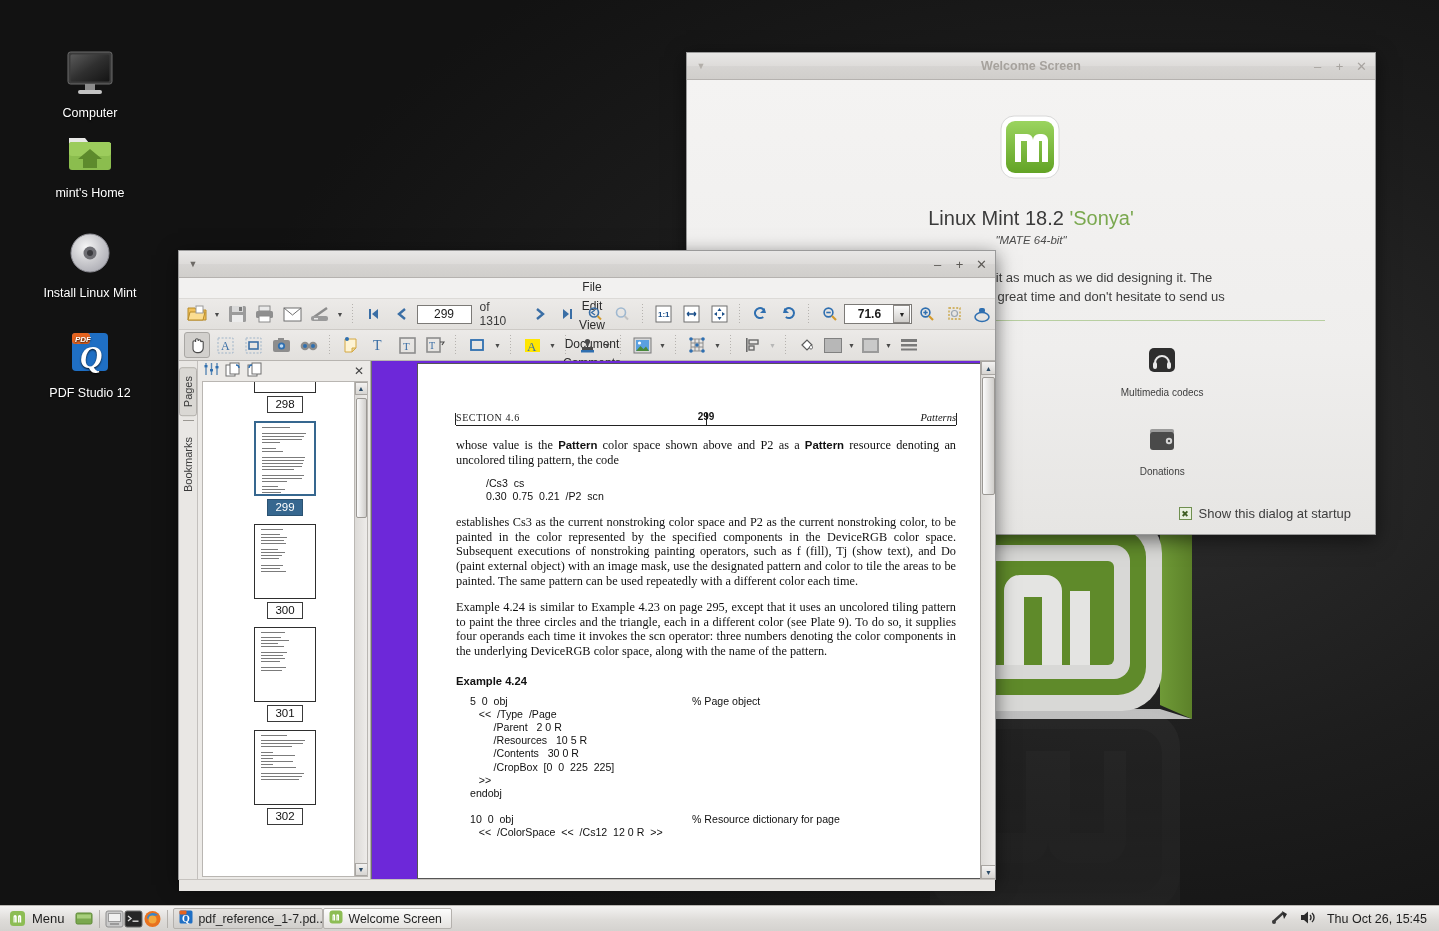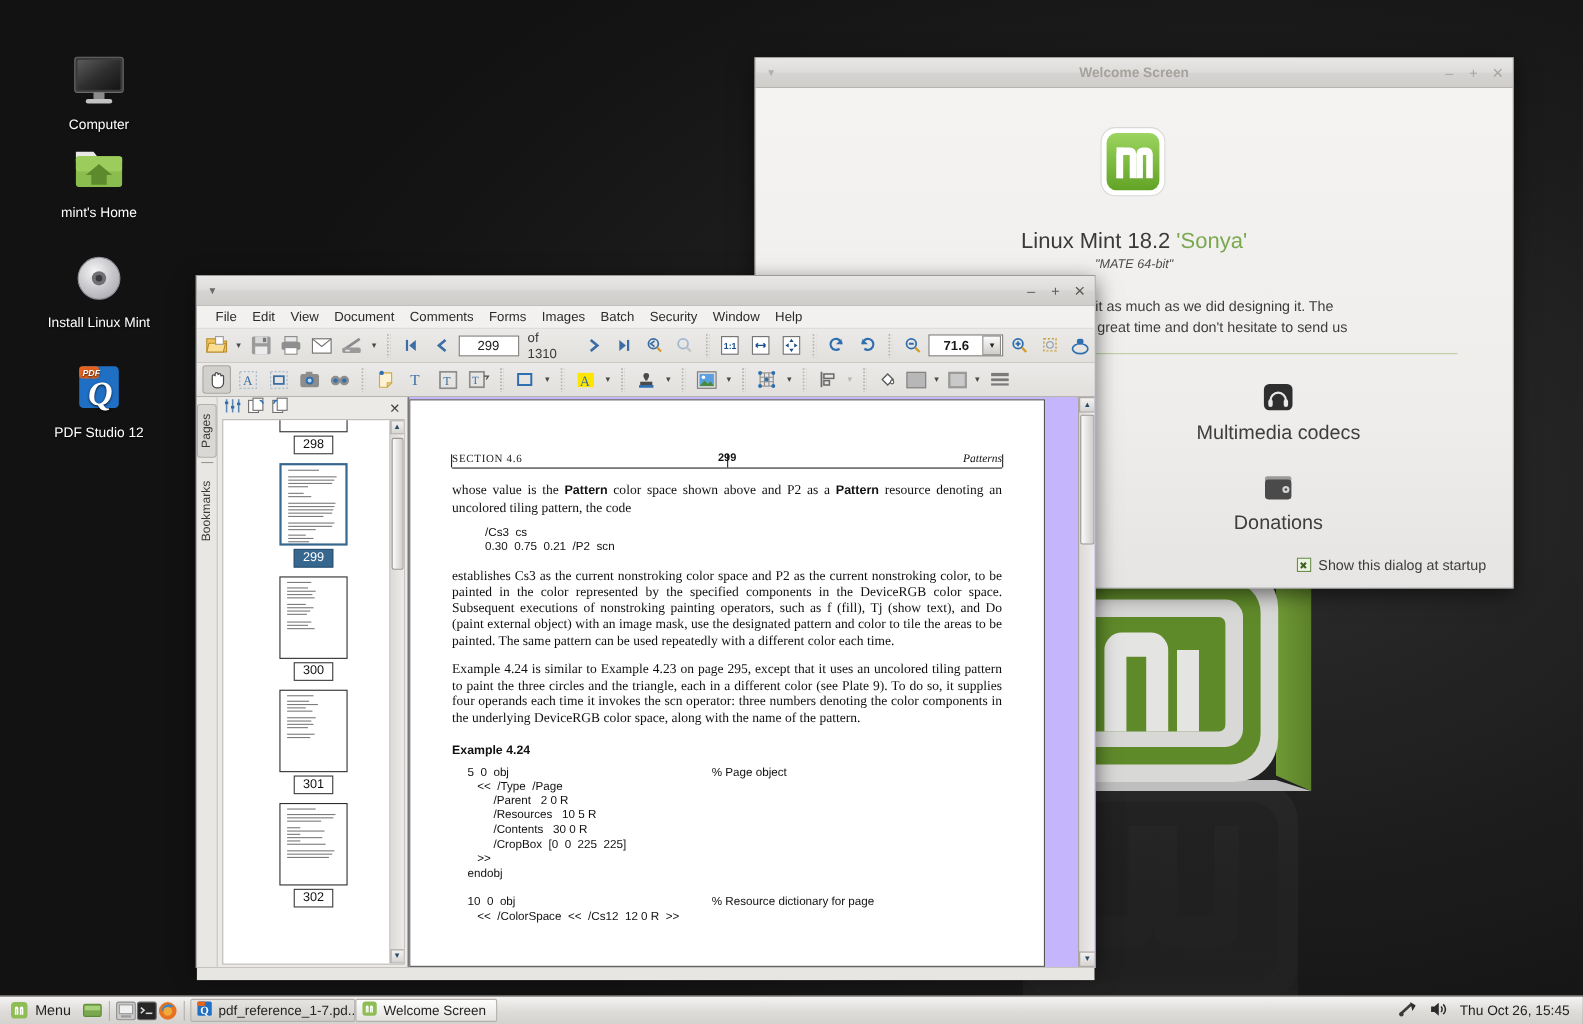--- a/index.html
+++ b/index.html
@@ -70,21 +70,21 @@
   .titlebar.inactive .tb-btn { color:#a8a4a0; }
 
   
   #pdf-window { left:178px; top:250px; width:818px; height:630px; }
   .menubar {
     height: 21px;
     background: #f2f1f0;
     border-bottom: 1px solid #dcdad7;
     display:flex; align-items:center;
     padding-left: 10px;
-    font-size: 12px; color:#2b2b2b;
+    font-size: 12px; color:#2b2b2b;flex-direction:column;
   }
   .menubar .mi { padding: 0 7px; line-height: 19px; }
 
   .toolbar {
     display:flex; align-items:center;
     height: 31px;
     padding-left: 5px;
     background: linear-gradient(to bottom,#eceae8,#e2e0dd);
     border-bottom: 1px solid #cdcac6;
     gap: 2px;
@@ -177,22 +177,22 @@
     border:1px solid #a9a6a2;
   }
   .sc-track{flex:1;width:13px;background:linear-gradient(to right,#dcdad7,#efedeb);}
   .sc-thumb{
      position:absolute; left:1px; width:11px;
      background:linear-gradient(to right,#fbfbfb,#d0cecb);
      border:1px solid #9b9894; border-radius:2px;
   }
 
   .docarea {
-    flex:1; background:#c4b5fd;
-    display:flex; justify-content:flex-start;
+    flex:1; background:#6d28d9;
+    display:flex; justify-content:flex-end;
     position:relative; overflow:hidden;
     padding-top:2px;
     border-left:1px solid #6f6f6f;
   }
   .page {
     width: 578px; background:#fff; border:1px solid #555;
     padding: 30px 38px 0 38px;
     font-family:"Liberation Serif", serif;
     color:#111; position:relative;
   }
@@ -251,21 +251,21 @@
   .wl-sub { margin-top:4px; font-size:11.5px; font-style:italic; color:#4d4d4d;}
   .wl-text { margin-top:22px; font-size:13px; color:#3d3d3d; text-align:center; line-height:19px; width:100%;}
   .wl-rule { margin-top:14px; width:92%; height:1px; background:#b8cfa1; }
   .wl-grid {
     margin-top:22px; width:82%;
     display:grid; grid-template-columns:1fr 1fr; row-gap:22px;
     justify-items:center;
   }
   .wl-item { text-align:center; width:150px;}
   .wl-item .ico { height:34px; margin-bottom:5px; display:flex;align-items:center;justify-content:center;}
-  .wl-item .lbl { font-size:18px; color:#3d3d3d;}
+  .wl-item .lbl { font-size:10px; color:#3d3d3d;}
   .wl-foot { margin-top:auto; width:100%; display:flex; justify-content:flex-end; align-items:center; gap:7px; padding-bottom:3px;}
   .wl-check {
     width:13px;height:13px;border:1px solid #6f8f4f;background:#e9f1df;
     display:flex;align-items:center;justify-content:center;
     font-size:9px;color:#3f6023;
   }
   .wl-foot .lbl { font-size:13px; color:#3d3d3d;}
 
   
   #taskbar {

